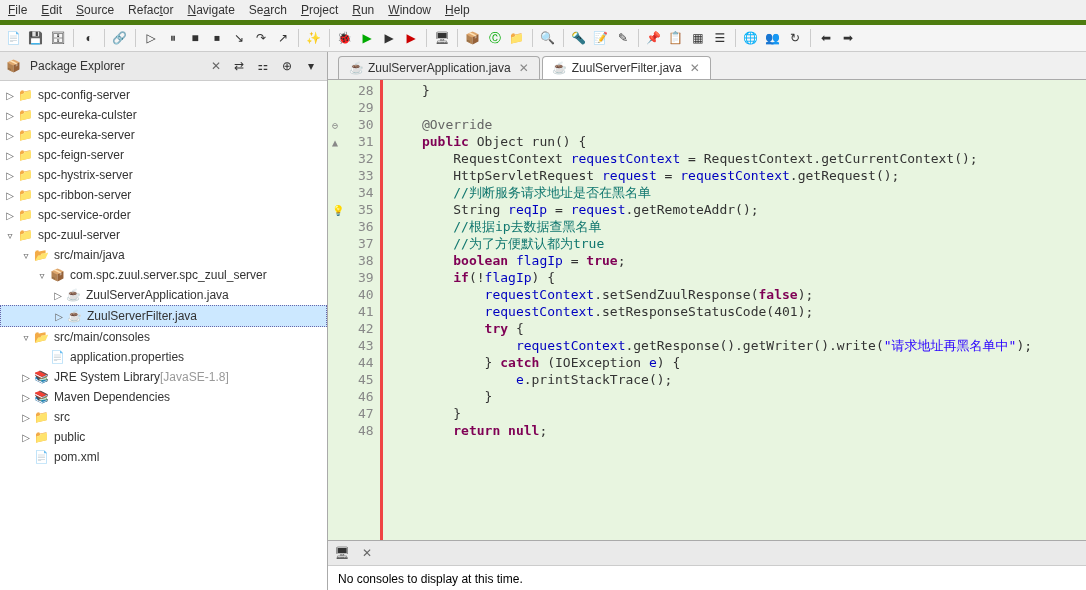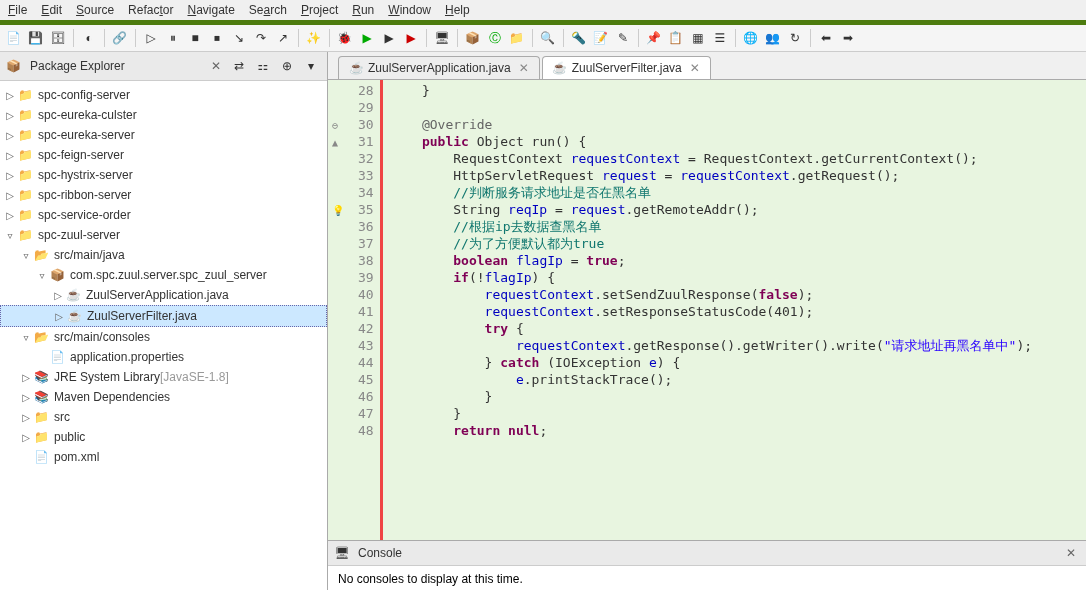--- a/index.html
+++ b/index.html
@@ -256,19 +256,18 @@
           <div class="ln">45</div>
           <div class="ln">46</div>
           <div class="ln">47</div>
           <div class="ln">48</div>
         </div>
       <div class="code" id="code"><div class="ln">    }</div><div class="ln">&nbsp;</div><div class="ln">    <span class="ann">@Override</span></div><div class="ln">    <span class="kw">public</span> Object run() {</div><div class="ln">        RequestContext <span class="fld">requestContext</span> = RequestContext.<span class="mth">getCurrentContext</span>();</div><div class="ln">        HttpServletRequest <span class="fld">request</span> = <span class="fld">requestContext</span>.getRequest();</div><div class="ln">        <span class="cmt">//判断服务请求地址是否在黑名单</span></div><div class="ln">        String <span class="fld">reqIp</span> = <span class="fld">request</span>.getRemoteAddr();</div><div class="ln">        <span class="cmt">//根据ip去数据查黑名单</span></div><div class="ln">        <span class="cmt">//为了方便默认都为true</span></div><div class="ln">        <span class="kw">boolean</span> <span class="fld">flagIp</span> = <span class="kw">true</span>;</div><div class="ln">        <span class="kw">if</span>(!<span class="fld">flagIp</span>) {</div><div class="ln">            <span class="fld">requestContext</span>.setSendZuulResponse(<span class="kw">false</span>);</div><div class="ln">            <span class="fld">requestContext</span>.setResponseStatusCode(401);</div><div class="ln">            <span class="kw">try</span> {</div><div class="ln">                <span class="fld">requestContext</span>.getResponse().getWriter().write(<span class="str">"请求地址再黑名单中"</span>);</div><div class="ln">            } <span class="kw">catch</span> (IOException <span class="fld">e</span>) {</div><div class="ln">                <span class="fld">e</span>.printStackTrace();</div><div class="ln">            }</div><div class="ln">        }</div><div class="ln">        <span class="kw">return null</span>;</div></div>
     </div>
     <div class="console-panel">
       <div class="panel-header">
         <span class="ico">🖥</span>
-        <span class="panel-title">Console</span>
         <span class="panel-x">✕</span>
       </div>
       <div class="console-body">No consoles to display at this time.</div>
     </div>
   </div>
 </div>
 
 </body></html>

